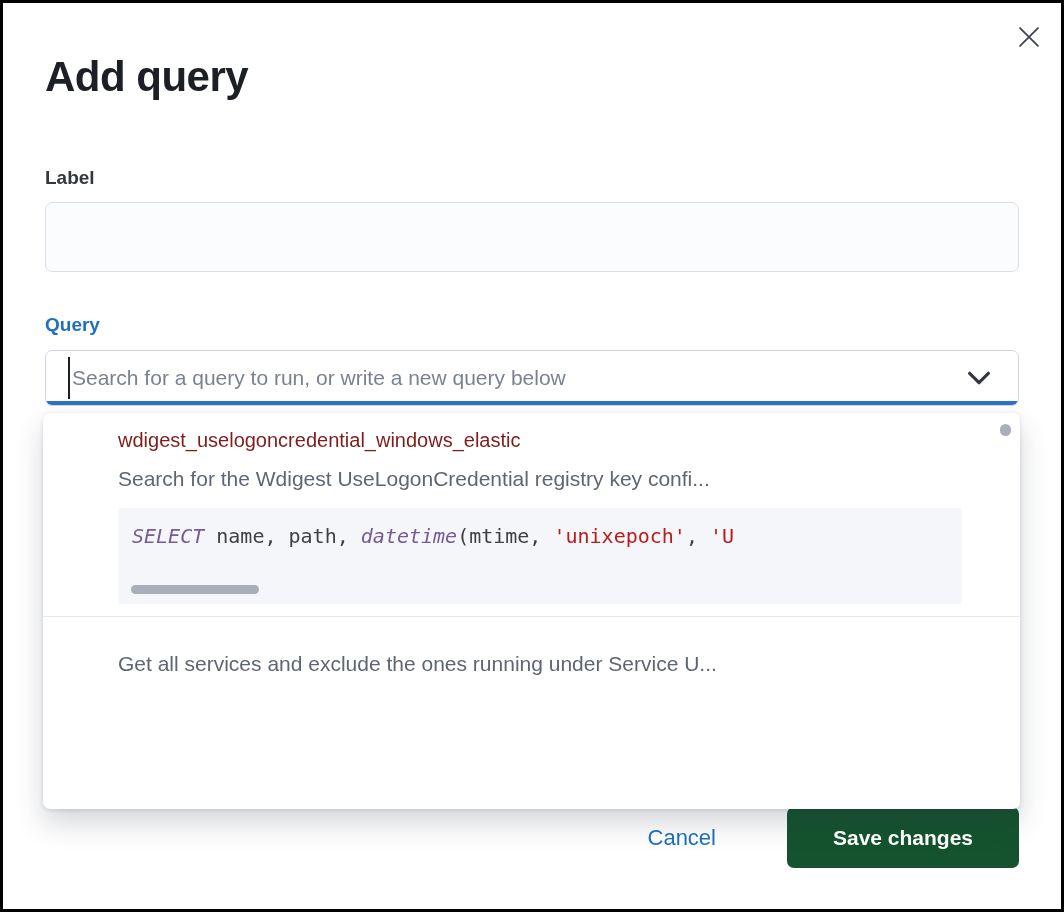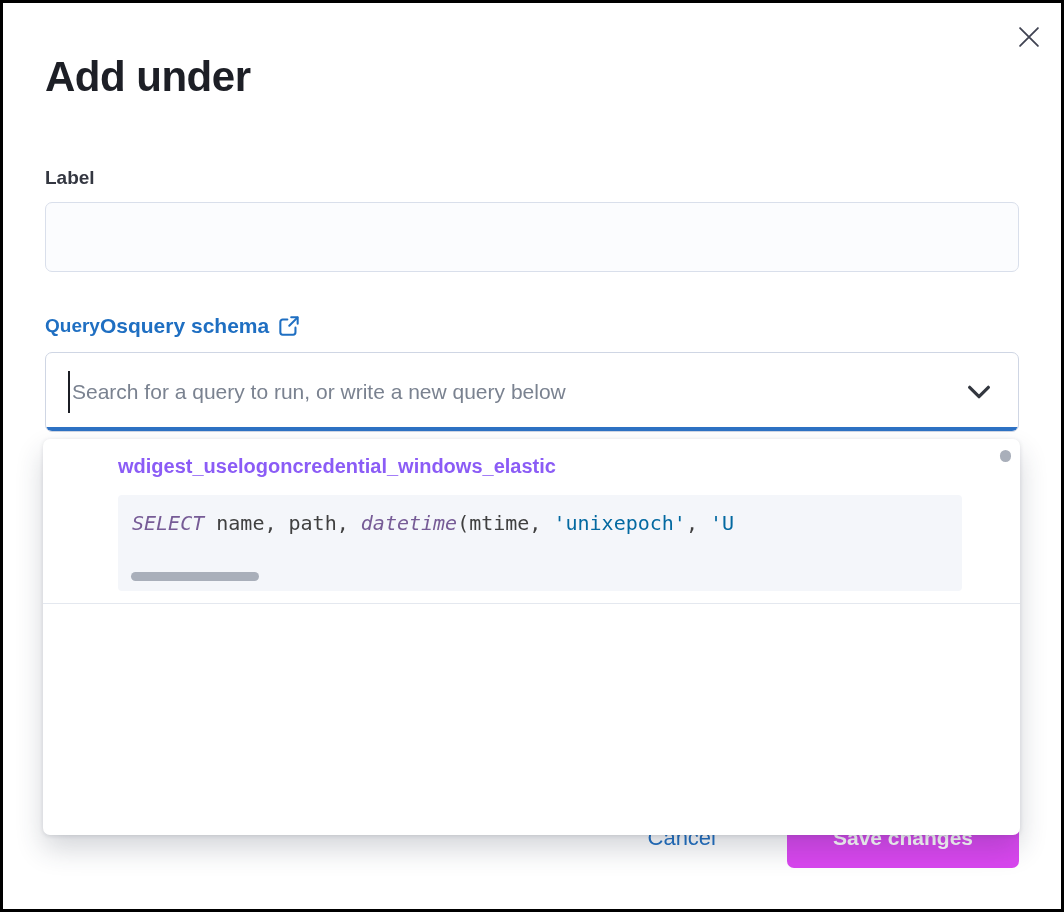--- a/index.html
+++ b/index.html
@@ -56,21 +56,21 @@
   .schema-link {
     display: inline-flex; align-items: center; gap: 9px;
     font-size: 21px; font-weight: 600; color: #1f6fc2;
     text-decoration: none; cursor: pointer;
   }
 
   .combo-wrap { position: relative; margin-top: 14px; }
 
   .combo-box {
     position: relative;
-    width: 100%; height: 80px;
+    width: 100%; height: 56px;
     background: #ffffff;
     border: 1px solid #cfd6e4;
     border-radius: 7px;
     display: flex; align-items: center;
     padding: 0 58px 0 22px;
     overflow: hidden;
   }
   .combo-box::after {
     content: "";
     position: absolute; left: 0; right: 0; bottom: 0;
@@ -107,21 +107,21 @@
     position: absolute; top: 11px; right: 9px;
     width: 11px; height: 12px; border-radius: 6px;
     background: #a9afba;
   }
   .option {
     padding: 16px 58px 12px 75px;
     cursor: pointer;
   }
   .option + .option { border-top: 1px solid #e4e8ef; padding-top: 20px; }
   .option-title {
-    font-size: 20px; font-weight: 700; color: #8b5cf6;
+    font-size: 20px; font-weight: 400; color: #7f1d1d;
     white-space: nowrap; overflow: hidden;
   }
   .option-desc {
     margin-top: 15px;
     font-size: 21px; color: #5f6673;
     white-space: nowrap; overflow: hidden;
   }
   .code-block {
     margin-top: 17px;
     background: #f4f6fa;
@@ -130,21 +130,21 @@
     padding: 16px 0 0 14px;
     overflow: hidden;
     position: relative;
   }
   .code-line {
     font-family: "DejaVu Sans Mono", "Liberation Mono", monospace;
     font-size: 20px; color: #343741;
     white-space: pre; overflow: hidden;
   }
   .tok-kw { color: #765b96; font-style: italic; }
-  .tok-str { color: #0369a1; }
+  .tok-str { color: #b91c1c; }
   .tok-pl { color: #404040; }
   .h-scroll-thumb {
     position: absolute; left: 13px; bottom: 10px;
     width: 128px; height: 9px; border-radius: 5px;
     background: #a9afba;
   }
 
   
   .footer {
     position: absolute; right: 42px; bottom: 41px;
@@ -152,21 +152,21 @@
     z-index: 1;
   }
   .cancel-btn {
     background: transparent; border: none;
     font-family: inherit;
     font-size: 22px; font-weight: 500; color: #1f6fc2;
     cursor: pointer;
   }
   .save-btn {
     min-width: 232px; height: 61px;
-    background: #d946ef;
+    background: #14532d;
     border: none; border-radius: 7px;
     font-family: inherit;
     font-size: 21px; font-weight: 600; color: #ffffff;
     cursor: pointer;
   }
   svg { display: block; }
 </style>
 </head>
 <body>
 
@@ -174,62 +174,54 @@
 
   <button class="close-btn">
     <span>
       <svg width="26" height="26" viewBox="0 0 16 16" fill="none">
         <path d="M2.5 2.5 L13.5 13.5 M13.5 2.5 L2.5 13.5" stroke="#404352" stroke-width="1.1" stroke-linecap="round"></path>
       </svg>
     </span>
   </button>
 
   <div class="content">
-    <h1 class="modal-title">Add under</h1>
+    <h1 class="modal-title">Add query</h1>
 
     <label class="field-label">Label</label>
     <input class="label-input" type="text" value="" style="">
 
     <div class="query-row">
       <span class="query-label">Query</span>
-      <a class="schema-link">
-        <span>Osquery schema</span>
-        <span>
-          <svg width="22" height="22" viewBox="0 0 16 16" fill="none">
-            <path d="M12.7 9.2 V12.6 a1.7 1.7 0 0 1 -1.7 1.7 H3.4 a1.7 1.7 0 0 1 -1.7 -1.7 V5 a1.7 1.7 0 0 1 1.7 -1.7 H6.8" stroke="#1f6fc2" stroke-width="1.5" stroke-linecap="round"></path>
-            <path d="M9.6 1.7 H14.3 V6.4" stroke="#1f6fc2" stroke-width="1.5" stroke-linecap="round" stroke-linejoin="round"></path>
-            <path d="M14.1 1.9 L8.2 7.8" stroke="#1f6fc2" stroke-width="1.5" stroke-linecap="round"></path>
-          </svg>
-        </span>
-      </a>
     </div>
 
     <div class="combo-wrap">
       <div class="combo-box">
         <span class="caret"></span>
         <span class="combo-placeholder">Search for a query to run, or write a new query below</span>
         <span class="combo-chevron">
           <svg width="30" height="30" viewBox="0 0 16 16" fill="none">
             <path d="M3 5.5 L8 10.5 L13 5.5" stroke="#33373f" stroke-width="1.7" stroke-linecap="round" stroke-linejoin="round"></path>
           </svg>
         </span>
       </div>
 
       <div class="dropdown-panel">
         <span class="v-scroll-thumb"></span>
 
         <div class="option">
           <div class="option-title">wdigest_uselogoncredential_windows_elastic</div>
+          <div class="option-desc">Search for the Wdigest UseLogonCredential registry key confi...</div>
           <div class="code-block">
             <div class="code-line"><span class="tok-kw">SELECT</span><span class="tok-pl"> name, path, </span><span class="tok-kw">datetime</span><span class="tok-pl">(mtime, </span><span class="tok-str">'unixepoch'</span><span class="tok-pl">, </span><span class="tok-str">'U</span></div>
             <span class="h-scroll-thumb"></span>
           </div>
         </div>
 
         <div class="option">
+          <div class="option-desc">Get all services and exclude the ones running under Service U...</div>
         </div>
       </div>
     </div>
   </div>
 
   <div class="footer">
     <button class="cancel-btn">Cancel</button>
     <button class="save-btn">Save changes</button>
   </div>
 

